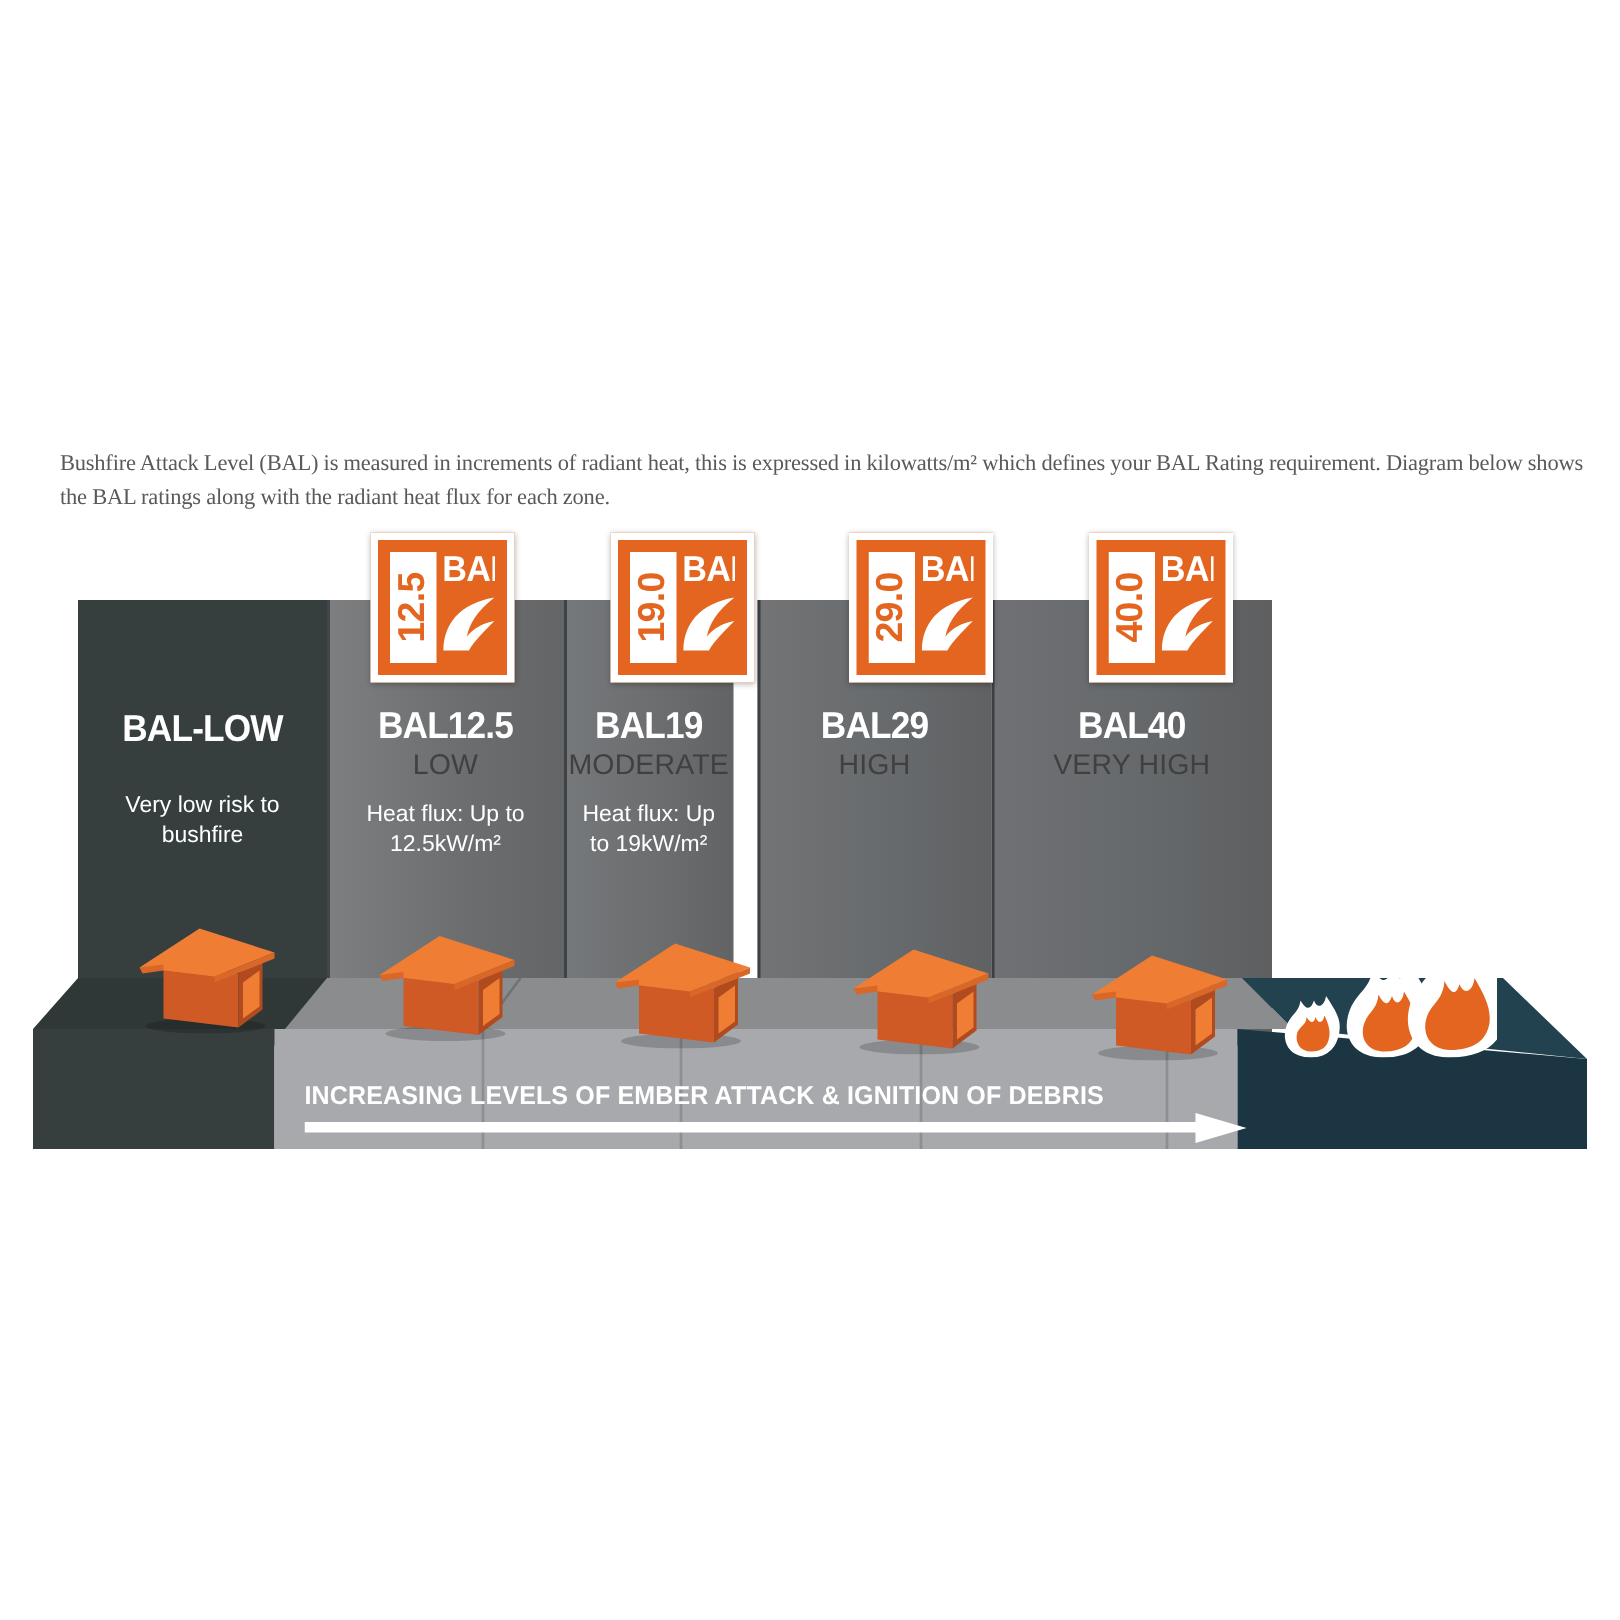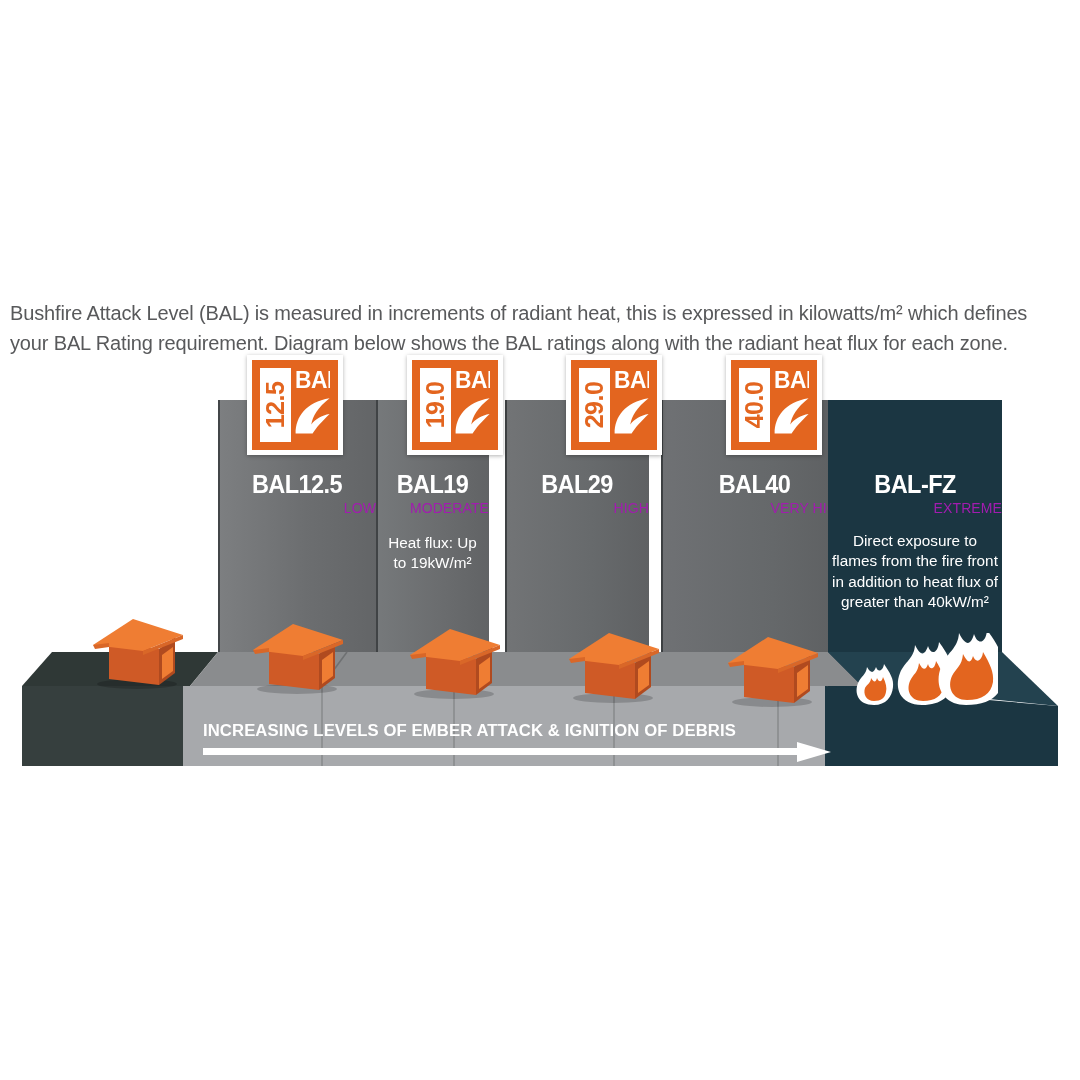--- a/index.html
+++ b/index.html
@@ -11,26 +11,27 @@
   }
   #page {
     position: relative;
     width: 1080px; height: 1080px;
     background: #ffffff;
   }
 
   
   #intro {
     position: absolute;
-    left: 10px; top: 298px;
+    left: 40px; top: 298px;
     width: 1036px;
-    font-size: 20px;
+    font-size: 15px;
     line-height: 1.52;
     color: #58595b;
     letter-spacing: -0.15px;
+    font-family: Liberation Serif, serif;
   }
 
   
   #stage {
     position: absolute;
     left: 0; top: 355px;
     width: 1080px; height: 420px;
   }
 
   
@@ -40,21 +41,21 @@
     overflow: visible;
   }
   .col .body {
     position: absolute;
     left: 0; top: 0;
     width: 100%; height: 100%;
   }
   .col-low   { left: 52px;  width: 166px; height: 297px; }
   .col-125   { left: 218px; width: 158px; height: 297px; }
   .col-19    { left: 376px; width: 113px; height: 297px; }
-  .col-29    { left: 505px; width: 144px; height: 297px; }
+  .col-29    { left: 505px; width: 156px; height: 297px; }
   .col-40    { left: 661px; width: 187px; height: 297px; }
   .col-fz    { left: 828px; width: 174px; height: 297px; }
 
   .bg-dark  { background: #363f3e; }
   .bg-teal  { background: #1b3642; }
   .bg-g1    { background: linear-gradient(90deg,#7d7f81 0%, #6c6e70 55%, #636567 100%); }
   .bg-g2    { background: linear-gradient(90deg,#76797b 0%, #6a6c6e 60%, #616365 100%); }
   .bg-g3    { background: linear-gradient(90deg,#727476 0%, #676a6c 60%, #5f6163 100%); }
   .bg-g4    { background: linear-gradient(90deg,#6f7174 0%, #65686a 60%, #5d5f61 100%); }
 
@@ -70,24 +71,24 @@
     font-weight: 800;
     letter-spacing: -0.6px;
     color:#fff;
     text-align:center;
     font-family: "Liberation Sans", sans-serif;
     transform: scaleX(0.94);
   }
   .bal-sub {
     position: absolute;
     left: 0; right: 0; top: 100px;
-    font-size: 14px;
+    font-size: 19px;
     font-weight: 400;
-    color:#a21caf;
-    text-align:right;
+    color:#404040;
+    text-align:center;
     letter-spacing: .1px;
   }
   .bal-desc {
     position: absolute;
     left: 4px; right: 4px; top: 133px;
     font-size: 15.3px;
     line-height: 1.33;
     font-weight: 400;
     color:#fff;
     text-align:center;
@@ -186,26 +187,32 @@
 </style>
 </head>
 <body>
 
 <div id="page">
 
   <p id="intro">Bushfire Attack Level (BAL) is measured in increments of radiant heat, this is expressed in kilowatts/m² which defines your BAL Rating requirement. Diagram below shows the BAL ratings along with the radiant heat flux for each zone.</p>
 
   <div id="stage">
 
+    <div class="col col-low">
+      <div class="body bg-dark"></div>
+      <div class="bal-title">BAL-LOW</div>
+      <div class="bal-desc">Very low risk to bushfire</div>
+    </div>
 
     <div class="col col-125">
       <div class="body bg-g1"></div>
       <div class="divider" style="left:0"></div>
       <div class="bal-title">BAL12.5</div>
       <div class="bal-sub">LOW</div>
+      <div class="bal-desc">Heat flux: Up to 12.5kW/m²</div>
     </div>
 
     <div class="col col-19">
       <div class="body bg-g2"></div>
       <div class="divider" style="left:0"></div>
       <div class="bal-title">BAL19</div>
       <div class="bal-sub">MODERATE</div>
       <div class="bal-desc">Heat flux: Up to 19kW/m²</div>
     </div>
 
@@ -216,26 +223,20 @@
       <div class="bal-sub">HIGH</div>
     </div>
 
     <div class="col col-40">
       <div class="body bg-g4"></div>
       <div class="divider" style="left:0"></div>
       <div class="bal-title">BAL40</div>
       <div class="bal-sub">VERY HIGH</div>
     </div>
 
-    <div class="col col-fz">
-      <div class="body bg-teal"></div>
-      <div class="bal-title">BAL-FZ</div>
-      <div class="bal-sub">EXTREME</div>
-      <div class="bal-desc" style="top:131px">Direct exposure to flames from the fire front in addition to heat flux of greater than 40kW/m²</div>
-    </div>
 
     <div class="badge badge-125">
       <div class="badge-inner">
         <div class="badge-white-left">
           <span class="badge-num">12.5</span>
         </div>
         <div class="badge-bal">BAL</div>
         <svg class="badge-flame" viewBox="0 0 60 60">
           <path d="M4 56 C4 30 20 8 56 2 C38 16 30 30 28 42 C34 34 44 28 56 26 C44 38 36 46 30 56 Z" fill="#ffffff"></path>
         </svg>

